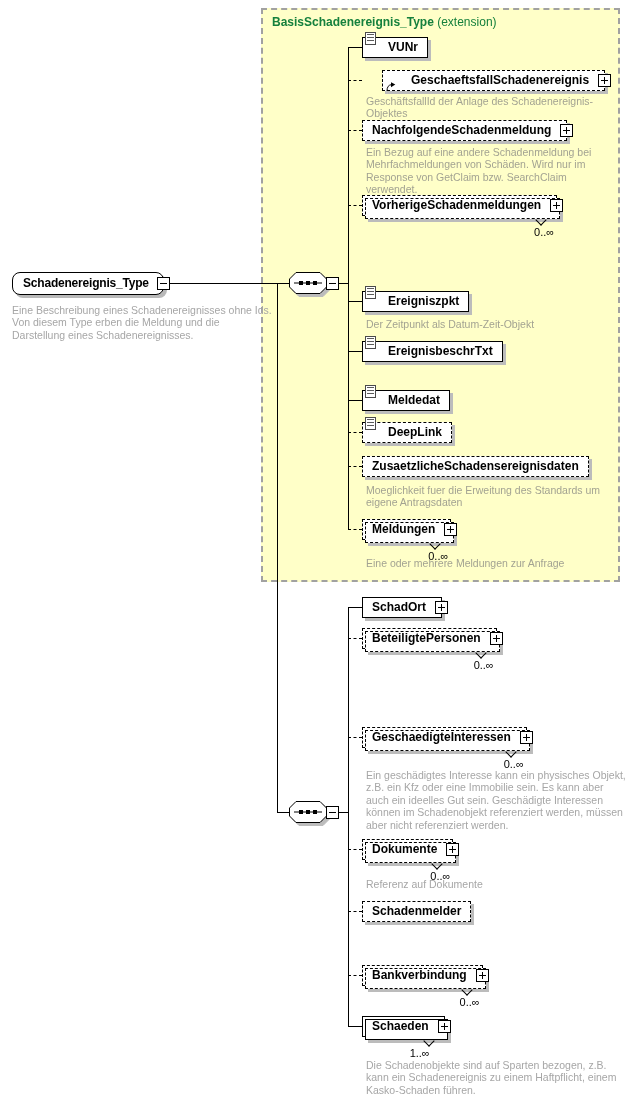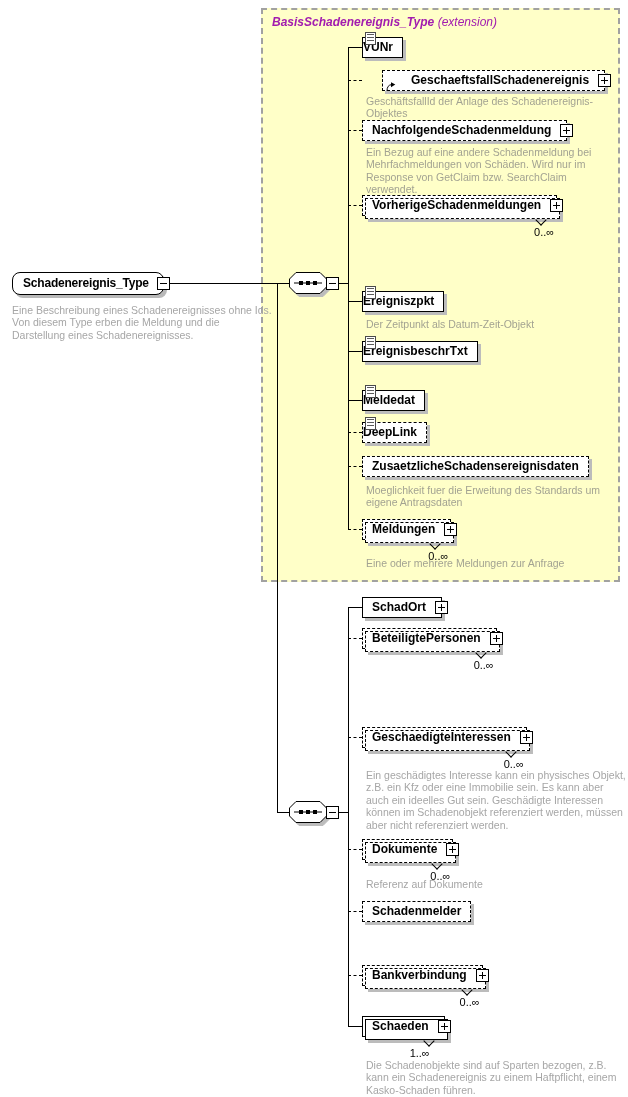--- a/index.html
+++ b/index.html
@@ -8,28 +8,28 @@
     font-family:"Liberation Sans","DejaVu Sans",sans-serif;
   }
   
   .hline{position:absolute;height:1px;background:#000;}
   .vline{position:absolute;width:1px;background:#000;}
   .stub{position:absolute;left:348px;width:14px;height:1px;background:#000;}
   .stub.dash{background:none;border-top:1px dashed #000;height:0;}
   
   .ext{position:absolute;left:261px;top:8px;width:355px;height:570px;
        background:#ffffc8;border:2px dashed #a1a1a1;}
-  .ext-title{position:absolute;left:9px;top:5px;font-size:12px;color:#a21caf;white-space:nowrap;font-style:italic;}
+  .ext-title{position:absolute;left:9px;top:5px;font-size:12px;color:#15803d;white-space:nowrap;}
   .ext-title b{font-weight:bold;}
   
   .el{position:absolute;z-index:0;height:19px;line-height:18px;background:#fff;
       border:1px solid #000;box-shadow:3px 3px 0 #bcbcbc;padding:0 9px;
       font-size:12px;font-weight:bold;color:#000;white-space:nowrap;}
   .el.opt{border-style:dashed;}
-  .el.icon{padding-left:0;}
+  .el.icon{padding-left:25px;}
   .el.haspm{padding-right:15px;}
   .el.multi{box-shadow:none;}
   .el.multi::after{content:"";position:absolute;z-index:-1;left:2px;top:2px;
       width:100%;height:100%;background:#fff;border:1px solid #000;
       box-shadow:3px 3px 0 #bcbcbc;}
   .el.multi.opt::after{border-style:dashed;}
   
   .pm{position:absolute;width:11px;height:11px;background:#fff;border:1px solid #000;z-index:2;}
   .pm::before{content:"";position:absolute;left:2px;top:5px;width:7px;height:1px;background:#000;}
   .pm.plus::after{content:"";position:absolute;left:5px;top:2px;width:1px;height:7px;background:#000;}

